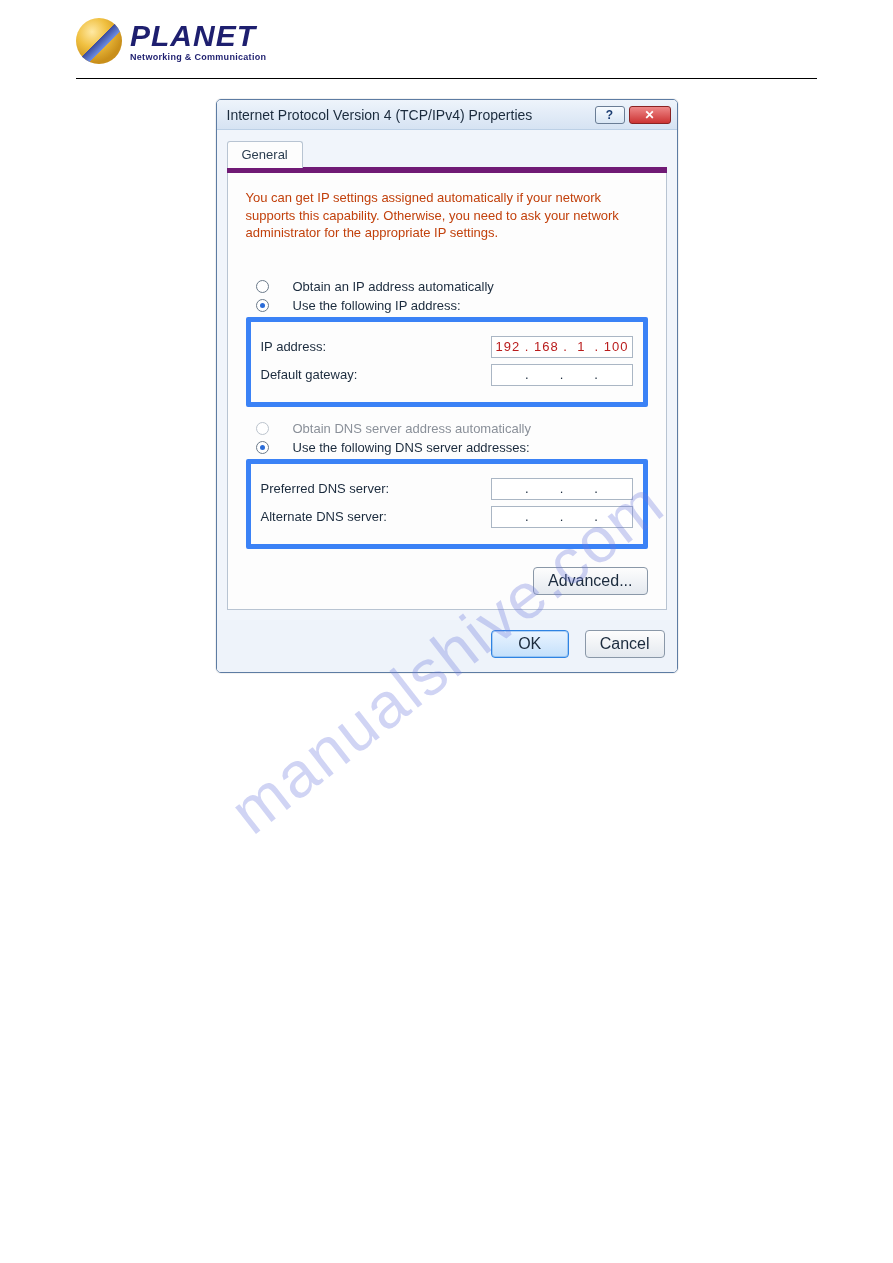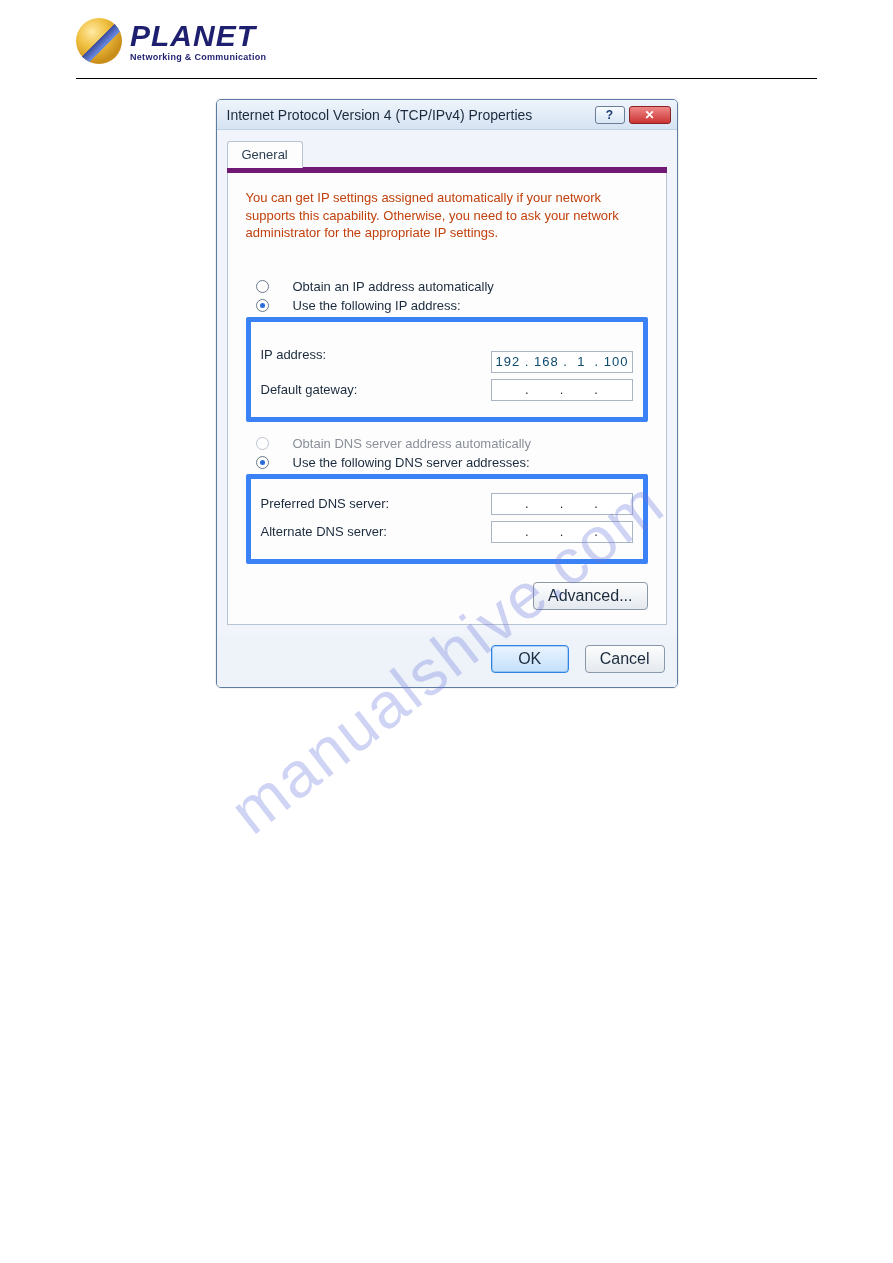--- a/index.html
+++ b/index.html
@@ -168,23 +168,22 @@
       color: #1b2b3d;
     }
     .ip-input {
       width: 142px; height: 22px;
       border: 1px solid #aab6c4;
       background: #fff;
       text-align: center;
       font-family: "Segoe UI", Tahoma, sans-serif;
       font-size: 13px;
       letter-spacing: 1px;
-      color: #0c4a6e;
+      color: #b91c1c;
       padding: 0 4px;
-      margin-top: 15px;
     }
     .ip-dots {
       width: 142px; height: 22px;
       border: 1px solid #aab6c4;
       background: #fff;
       display: flex; align-items: center; justify-content: space-around;
       font-size: 13px; padding: 0 18px; color: #1b2b3d;
     }
 
     .advanced-row {

